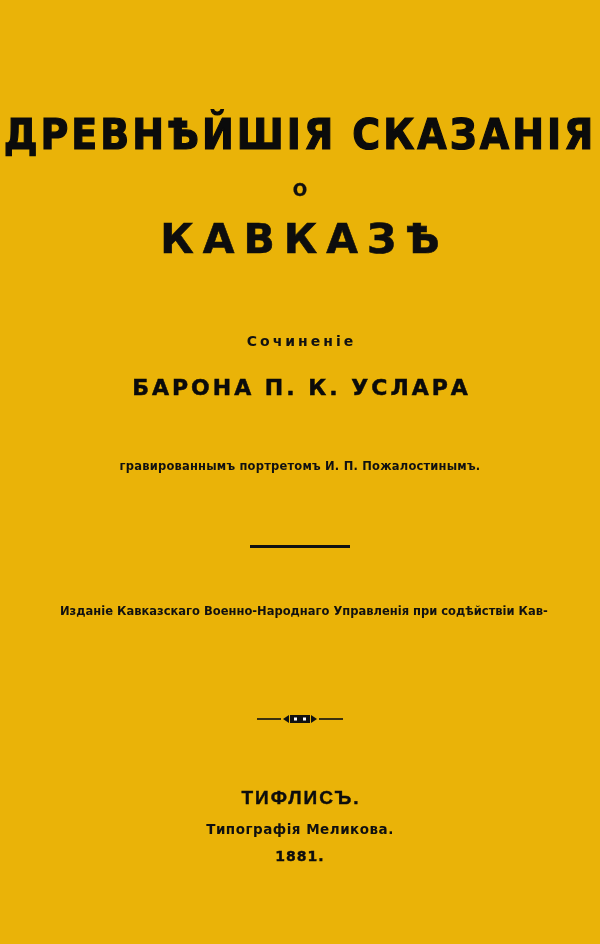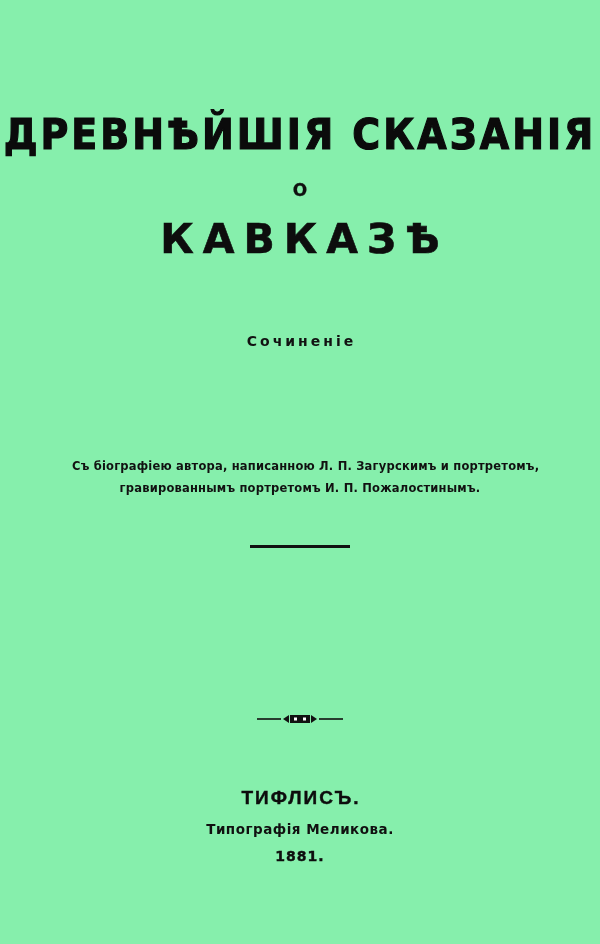--- a/index.html
+++ b/index.html
@@ -13,21 +13,21 @@
     font-family: "Liberation Serif", serif;
     color: #111111;
     position: relative;
     overflow: hidden;
   }
 
   .page {
     width: 600px;
     height: 944px;
     position: relative;
-    background: #86efac;
+    background: #eab308;
   }
 
   
   .title-main {
     position: absolute;
     top: 112px;
     left: 0;
     width: 600px;
     text-align: center;
     font-family: "DejaVu Sans", sans-serif;
@@ -196,29 +196,30 @@
 <div class="page">
 
   <div class="title-main">ДРЕВНѢЙШІЯ СКАЗАНІЯ</div>
 
   <div class="title-o">О</div>
 
   <div class="title-sub">КАВКАЗѢ</div>
 
   <div class="byline-label">Сочиненіе</div>
 
+  <div class="byline-author">БАРОНА П. К. УСЛАРА</div>
 
   <div class="note">
-    <span class="line">Съ біографіею автора, написанною Л. П. Загурскимъ и портретомъ,</span>
     <span class="line">гравированнымъ портретомъ И. П. Пожалостинымъ.</span>
   </div>
 
   <div class="rule"></div>
 
   <div class="publisher">
+    <span class="line">Изданіе Кавказскаго Военно-Народнаго Управленія при содѣйствіи Кав-</span>
   </div>
 
   <div class="ornament">
     <svg width="90" height="14" viewBox="0 0 90 14" xmlns="http://www.w3.org/2000/svg">
       <line x1="2" y1="7" x2="26" y2="7" stroke="#111111" stroke-width="1.6"></line>
       <line x1="64" y1="7" x2="88" y2="7" stroke="#111111" stroke-width="1.6"></line>
       <polygon points="28,7 34,3 34,11" fill="#111111"></polygon>
       <polygon points="62,7 56,3 56,11" fill="#111111"></polygon>
       <rect x="35" y="3" width="20" height="8" fill="#111111"></rect>
       <rect x="39" y="5.5" width="3" height="3" fill="#fdfdfd"></rect>

